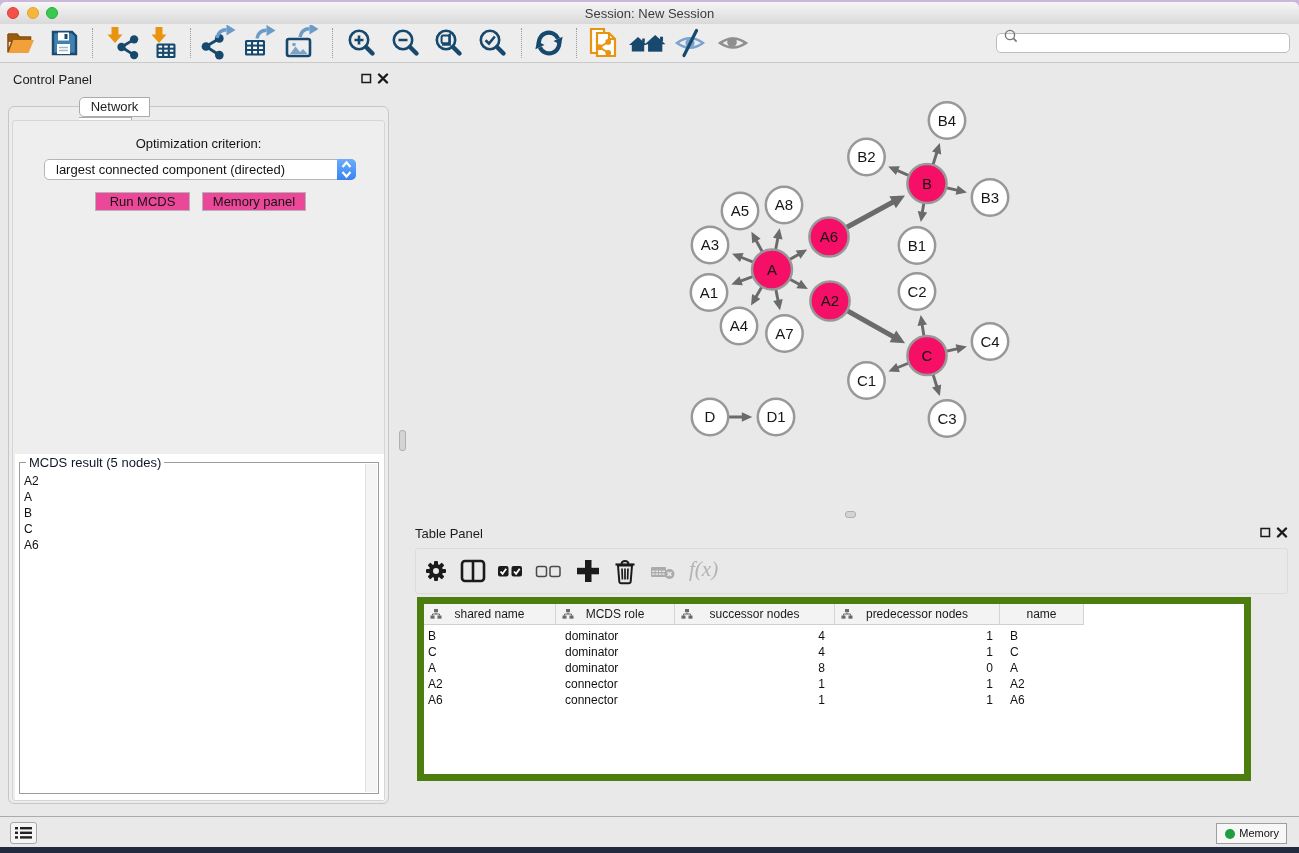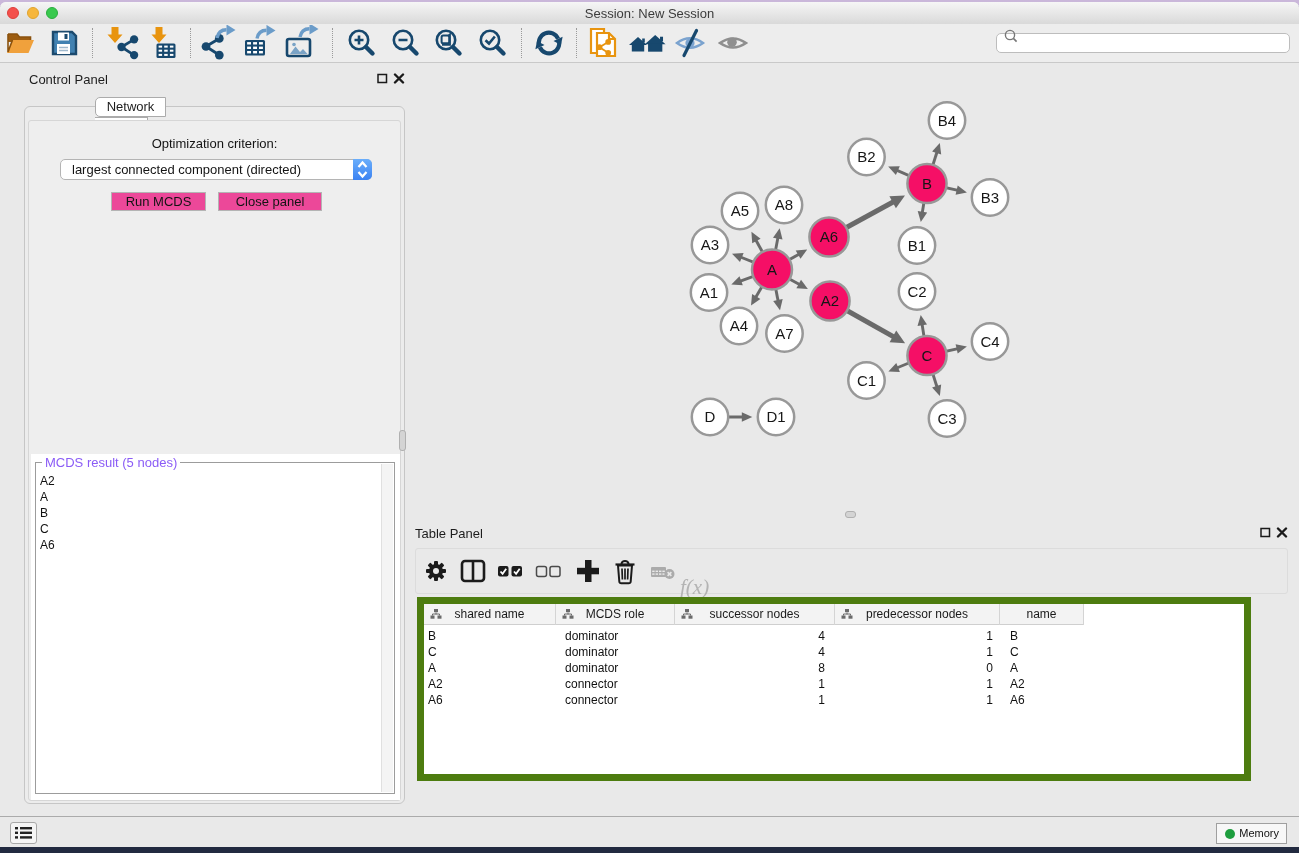--- a/index.html
+++ b/index.html
@@ -19,21 +19,21 @@
   .tl.g { background:#39c94e; border:1px solid #2aad3e; }
   #toolbar { position:absolute; left:0; top:22px; width:100%; height:38px; background:#ededed; }
   #toolbar svg { position:absolute; top:50%; transform:translateY(-50%); }
   .tsep { position:absolute; top:4px; height:30px; width:0;
           border-left:1px dotted #9a9a9a; }
   #search { position:absolute; left:996px; top:9px; width:294px; height:20px; background:#fff;
             border:1px solid #bdbdbd; border-radius:5px; }
   #mainline { position:absolute; left:0; top:60px; width:100%; height:1px; background:#c9c9c9; }
 
   
-  #cpanel { position:absolute; left:16px; top:61px; width:392px; height:753px; }
+  #cpanel { position:absolute; left:0; top:61px; width:392px; height:753px; }
   #cpanel .ptitle { position:absolute; left:13px; top:9px; font-size:13px; color:#1d1d1d; }
   #tabpane { position:absolute; left:8px; top:43px; width:381px; height:698px;
              background:#ececec; border:1px solid #c6c6c6; border-radius:6px; }
   .tabs { position:absolute; display:flex;flex-direction:column; }
   .tab { height:20px; line-height:18px; background:#fff; border:1px solid #ababab;
          border-left:none; font-size:13px; color:#1c1c1c; text-align:center; padding:0 0; }
   .tab.first { border-left:1px solid #ababab; border-radius:5px 0 0 5px; }
   .tab.last { border-radius:0 5px 5px 0; }
   .tab.sel { background:#3d8bf4; color:#fff; border-color:#3d8bf4; }
   #cptabs { left:79px; top:34px; }
@@ -49,21 +49,21 @@
            border:1px solid #b4b4b4; border-radius:5px; font-size:13px; color:#141414;
            line-height:19px; padding-left:11px; }
   #combo .step { position:absolute; right:-1px; top:-1px; width:19px; height:21px;
                  border-radius:0 5px 5px 0; background:linear-gradient(#6aaefb,#3b82f2); }
   .btn { position:absolute; height:19px; background:#ec4899; border:1px solid #b4b4b4;
          border-radius:0; font-size:13px; color:#141414; text-align:center; line-height:17px; }
   #resultwrap { position:absolute; left:2px; top:333px; width:369px; height:346px; background:#fff; }
   #fieldset { position:absolute; left:4px; top:8px; width:360px; height:332px;
               border:1px solid #9c9c9c; }
   #fieldset legend { position:absolute; left:6px; top:-8px; background:#fff; font-size:13px;
-                     color:#8b5cf6; padding:0 3px; z-index:3;text-align:right; }
+                     color:#0f172a; padding:0 3px; z-index:3;text-align:right; }
   #mlist { position:absolute; left:1px; top:1px; right:13px; bottom:1px; background:#fff;
            font-size:12px; color:#111; padding:9px 0 0 3px; line-height:16px; }
   #mscroll { position:absolute; right:1px; top:1px; width:12px; bottom:1px; background:#f4f4f4;
              border-left:1px solid #e0e0e0; }
 
   
   #netwin { position:absolute; left:404px; top:62px; width:894px; height:449px;
             border:1px solid #909090; border-radius:5px 5px 0 0; background:#fff; }
   #nettitle { position:absolute; left:0; top:0; width:100%; height:20px;
               background:linear-gradient(#f4f4f4,#d6d6d6); border-bottom:1px solid #a8a8a8;
@@ -264,21 +264,21 @@
     </div>
     <div id="mcdspanel">
       <div id="optlabel">Optimization criterion:</div>
       <div id="combo">largest connected component (directed)<span class="step">
             <svg width="19" height="21" viewBox="0 0 19 21" style="position:absolute;left:0;top:0;">
               <polyline points="5.5,8 9.5,3.5 13.5,8" fill="none" stroke="#fff" stroke-width="2.2"></polyline>
               <polyline points="5.5,13 9.5,17.5 13.5,13" fill="none" stroke="#fff" stroke-width="2.2"></polyline>
             </svg>
           </span></div>
       <div class="btn" style="left:82px;top:71px;width:95px;">Run MCDS</div>
-      <div class="btn" style="left:189px;top:71px;width:104px;">Close panel</div>
+      <div class="btn" style="left:189px;top:71px;width:104px;">Memory panel</div>
       <div id="resultwrap">
         <div id="fieldset">
           <legend>MCDS result (5 nodes)</legend>
           <div id="mlist">A2<br>A<br>B<br>C<br>A6</div>
           <div id="mscroll"></div>
         </div>
       </div>
     </div>
   </div>
 
@@ -422,21 +422,21 @@
           <rect x="3.2" y="16.4" width="2.4" height="1.4" fill="#e9e9e9"></rect>
           <rect x="6.6" y="13.6" width="2.4" height="1.4" fill="#e9e9e9"></rect>
           <rect x="6.6" y="16.4" width="2.4" height="1.4" fill="#e9e9e9"></rect>
           <rect x="10.0" y="13.6" width="2.4" height="1.4" fill="#e9e9e9"></rect>
           <rect x="10.0" y="16.4" width="2.4" height="1.4" fill="#e9e9e9"></rect>
           <rect x="13.399999999999999" y="13.6" width="2.4" height="1.4" fill="#e9e9e9"></rect>
           <rect x="13.399999999999999" y="16.4" width="2.4" height="1.4" fill="#e9e9e9"></rect>
           <circle cx="20.5" cy="17" r="5" fill="#ababab"></circle>
           <path d="M18.6,15.1 l3.8,3.8 M22.4,15.1 l-3.8,3.8" stroke="#e9e9e9" stroke-width="1.6"></path>
         </svg>
-        <div style="position:absolute;left:264px;top:8px;width:44px;height:28px;font-family:'Liberation Serif',serif;font-style:italic;font-size:21px;color:#b3b3b3;margin-top:18px;">f(x)</div>
+        <div style="position:absolute;left:273px;top:8px;width:44px;height:28px;font-family:'Liberation Serif',serif;font-style:italic;font-size:21px;color:#b3b3b3;">f(x)</div>
     </div>
     <div id="tablebox">
       <div id="thead">
         <div class="hcell" style="left:0px;width:132px;"><svg class="hico" width="12" height="12" viewBox="0 0 12 12">
               <g fill="#6a6a6a">
                 <rect x="4" y="1" width="4" height="3.2"></rect>
                 <rect x="0.5" y="7.5" width="4" height="3.2"></rect>
                 <rect x="7.5" y="7.5" width="4" height="3.2"></rect>
               </g>
               <path d="M6,4.5 v2 M2.5,7.5 v-1.5 h7 v1.5" fill="none" stroke="#6a6a6a" stroke-width="1"></path>

